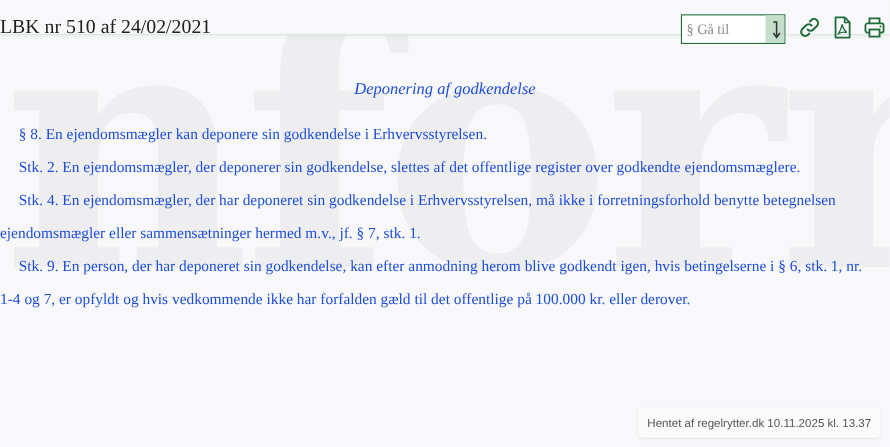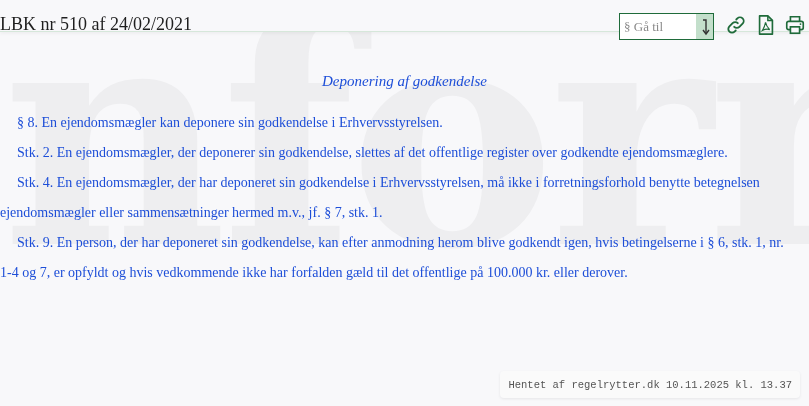--- a/index.html
+++ b/index.html
@@ -100,21 +100,21 @@
     .para.first { margin-top: 18px; }
     .para .stk { }
 
     .footer-badge {
       position: absolute; right: 9px; top: 371px;
       height: 27px;
       padding: 0 8px;
       background: #fafafa;
       border-radius: 4px;
       box-shadow: 0 1px 3px rgba(0,0,0,0.08);
-      font-family: Liberation Mono, monospace;
+      font-family: Liberation Sans, sans-serif;
       font-size: 10.5px;
       color: #555;
       display: flex; align-items: center;
       white-space: nowrap;
       z-index: 3;
     }
   </style>
 </head>
 <body>
 

